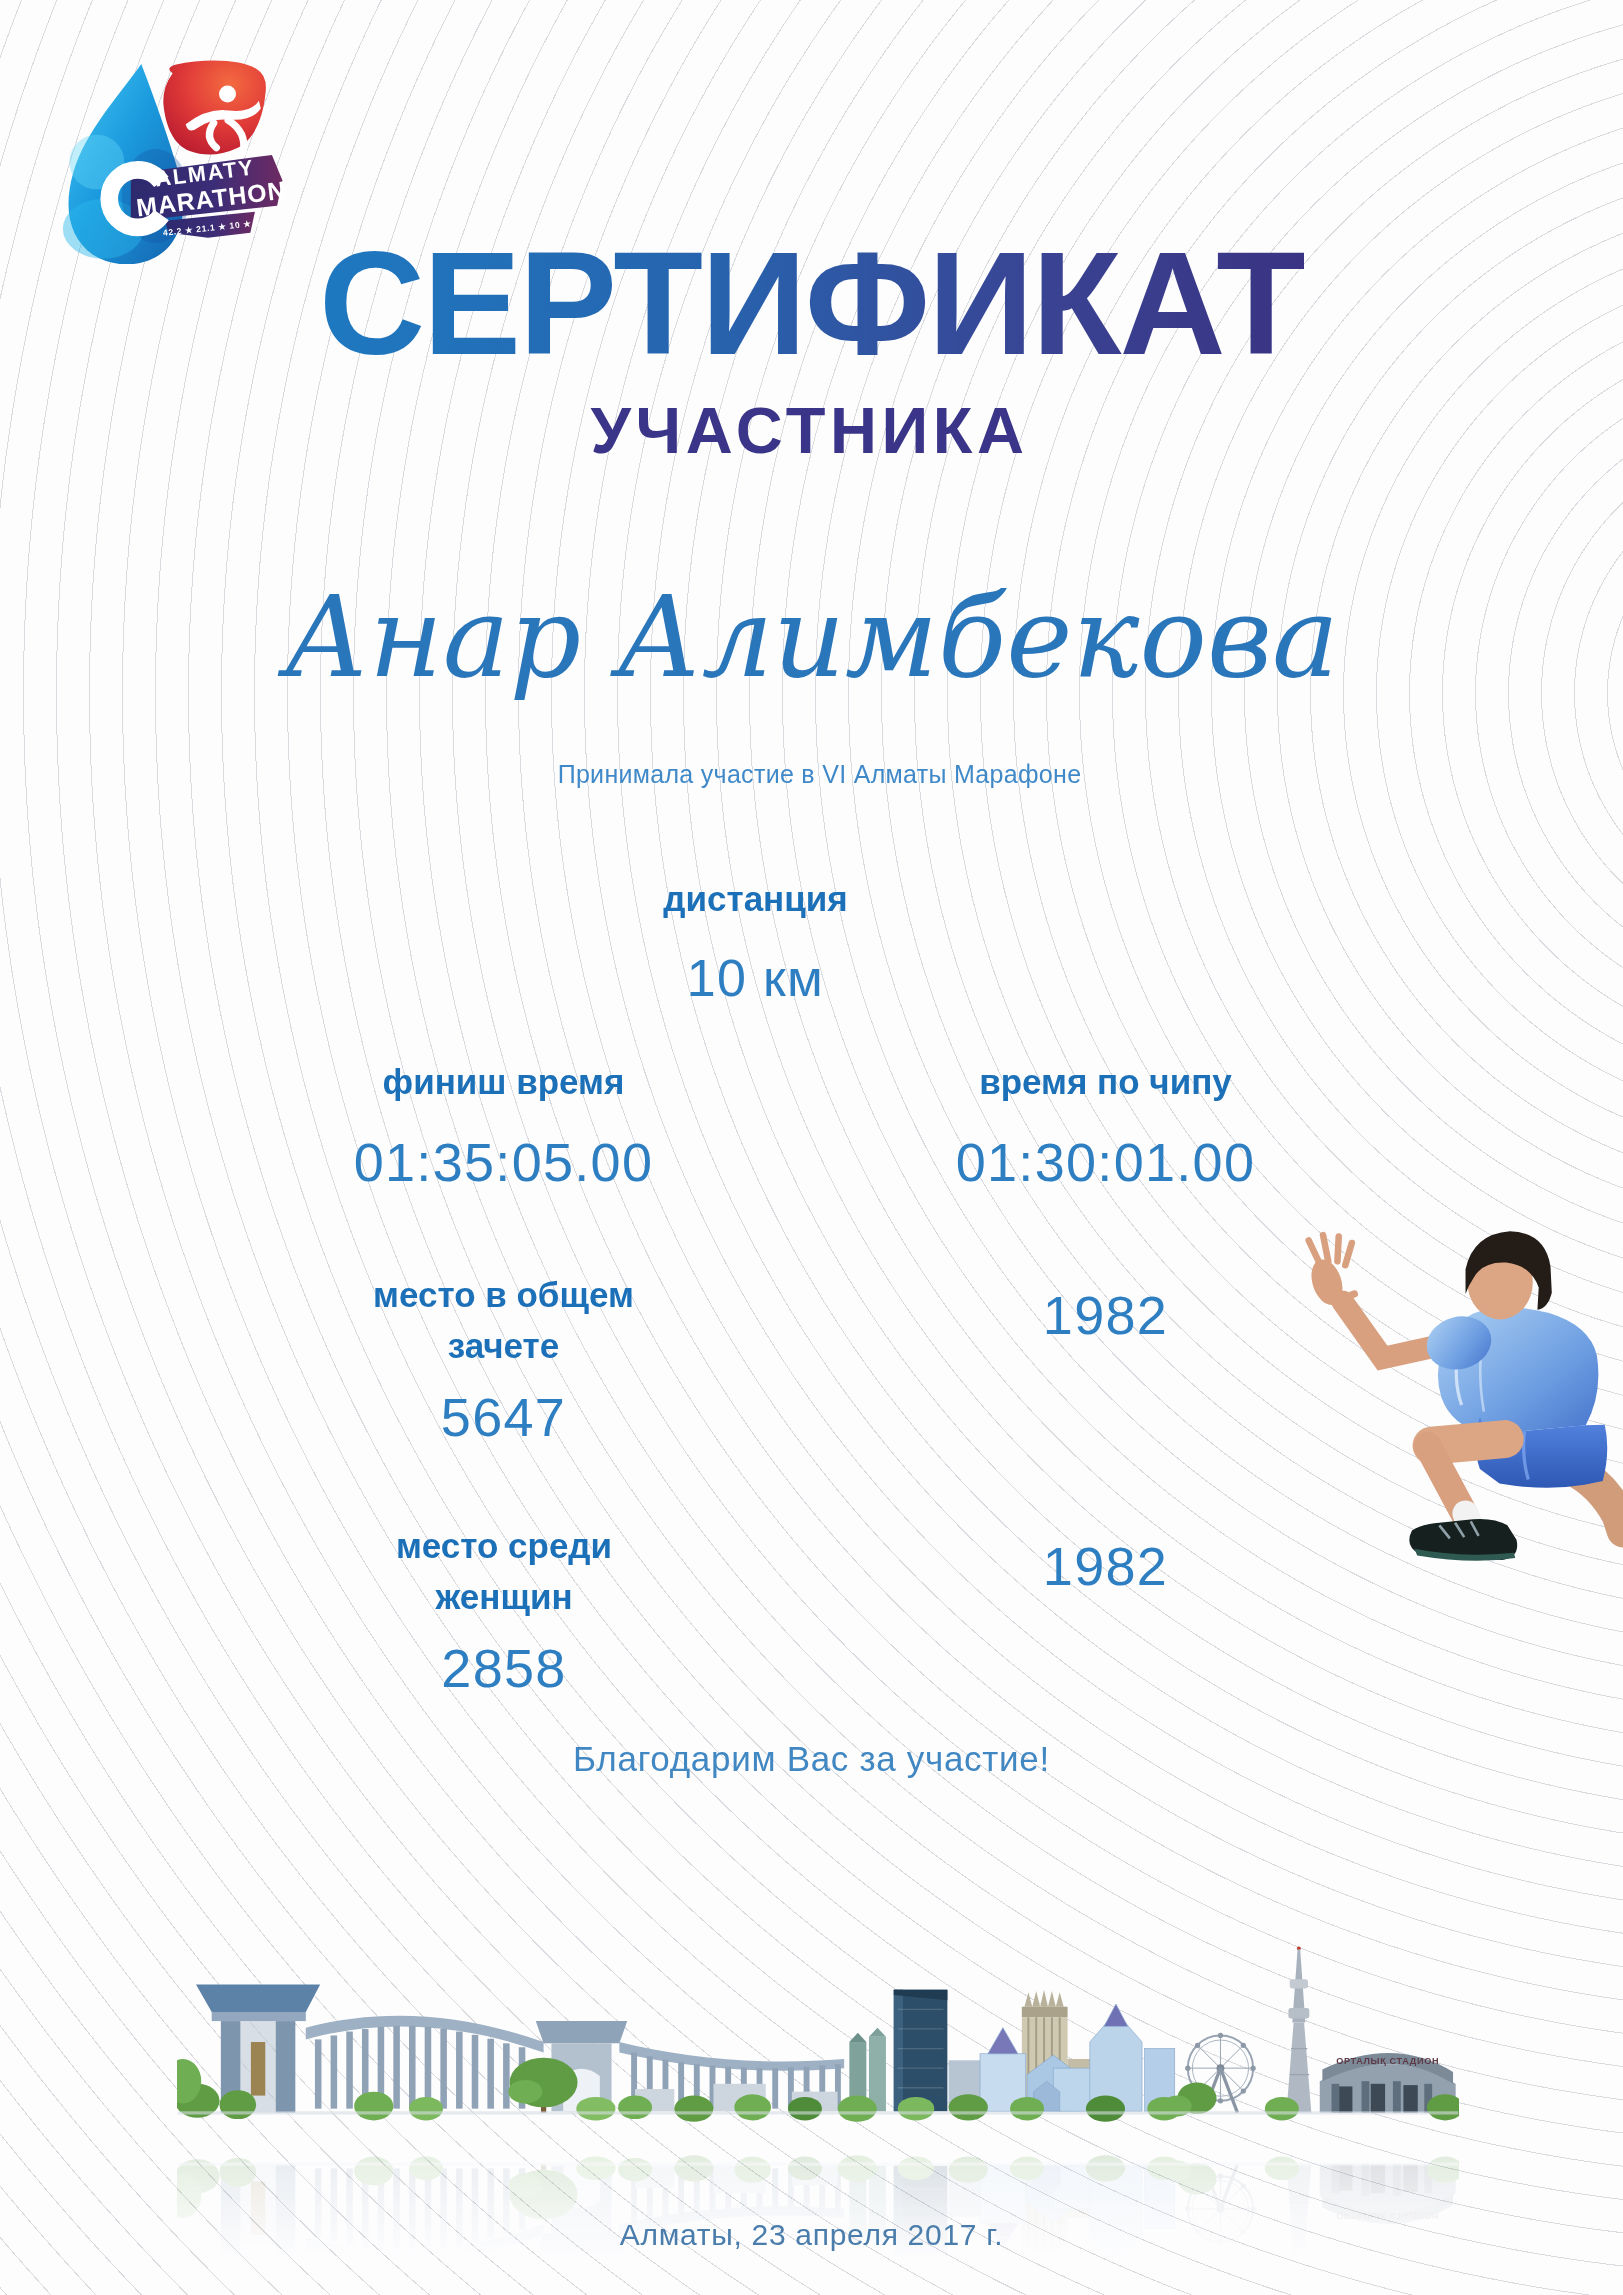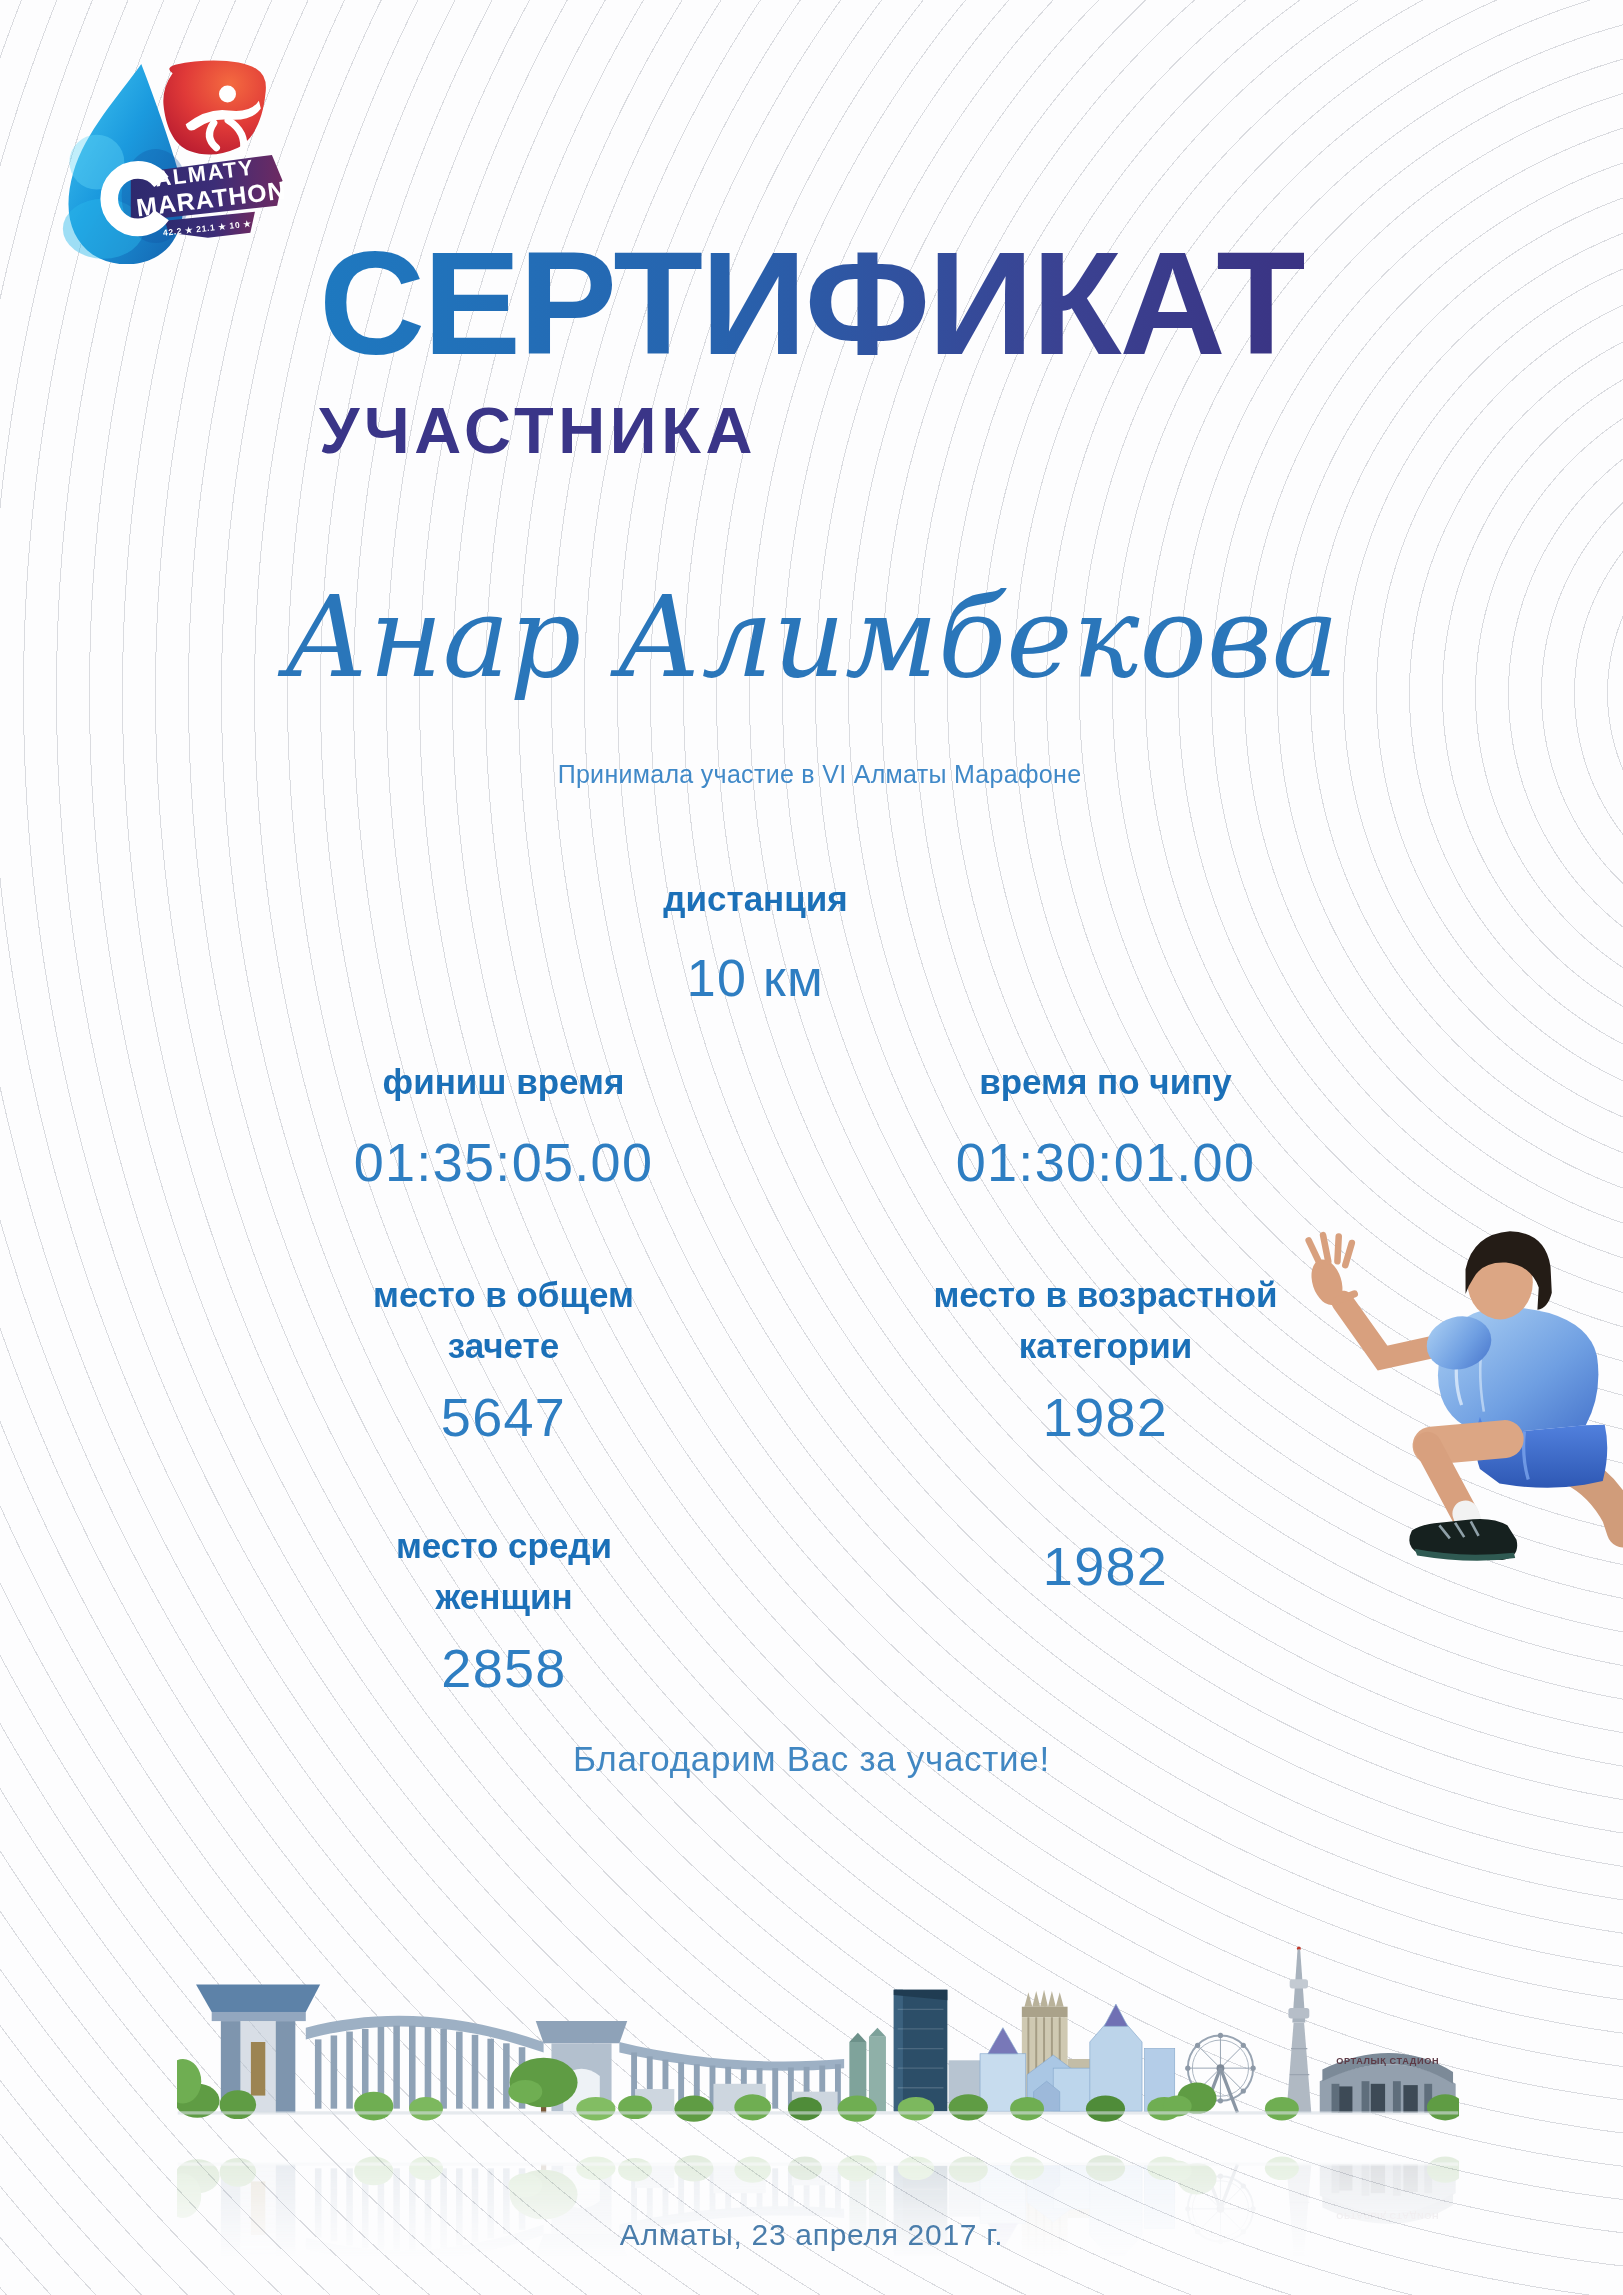--- a/index.html
+++ b/index.html
@@ -16,21 +16,21 @@
         rgba(146,150,163,0.34) 32px, rgba(146,150,163,0.34) 33px);
   }
   
   .logo{position:absolute;left:56px;top:34px;width:228px;height:230px;}
   .logo text{font-family:"Liberation Sans",sans-serif;font-weight:bold;fill:#ffffff;}
   .logo .l1{font-size:33px;letter-spacing:3px;}
   .logo .l2{font-size:38px;letter-spacing:1.5px;}
   .logo .ld{font-size:13px;letter-spacing:1px;}
   
   .title-wrap{position:absolute;top:230px;left:0;width:100%;text-align:center;}
-  .title-box{display:inline-block;text-align:left;}
+  .title-box{display:inline-block;text-align:center;}
   .title{
     display:block;font-weight:bold;font-size:147px;line-height:1;letter-spacing:-2px;
     background:linear-gradient(90deg,#1e79c0 0%,#2763ae 40%,#3a4292 75%,#3a3383 100%);
     -webkit-background-clip:text;background-clip:text;color:transparent;
   }
   .subtitle{
     display:block;font-weight:bold;font-size:65px;line-height:1;letter-spacing:4.6px;
     color:#3a3588;margin-top:21px;padding-right:3.9px;
   }
   
@@ -155,21 +155,20 @@
   <div class="stat" id="stat-chip">
     <div class="label">время по чипу</div>
     <div class="value">01:30:01.00</div>
   </div>
 
   <div class="stat" id="stat-overall">
     <div class="label">место в общем зачете</div>
     <div class="value row2">5647</div>
   </div>
   <div class="stat" id="stat-age">
-    <div class="label">место в возрастной категории</div>
     <div class="value row2">1982</div>
   </div>
 
   <div class="stat" id="stat-women">
     <div class="label">место среди женщин</div>
     <div class="value row2">2858</div>
   </div>
   <div class="stat" id="stat-agewomen">
     <div class="value row2">1982</div>
   </div>

